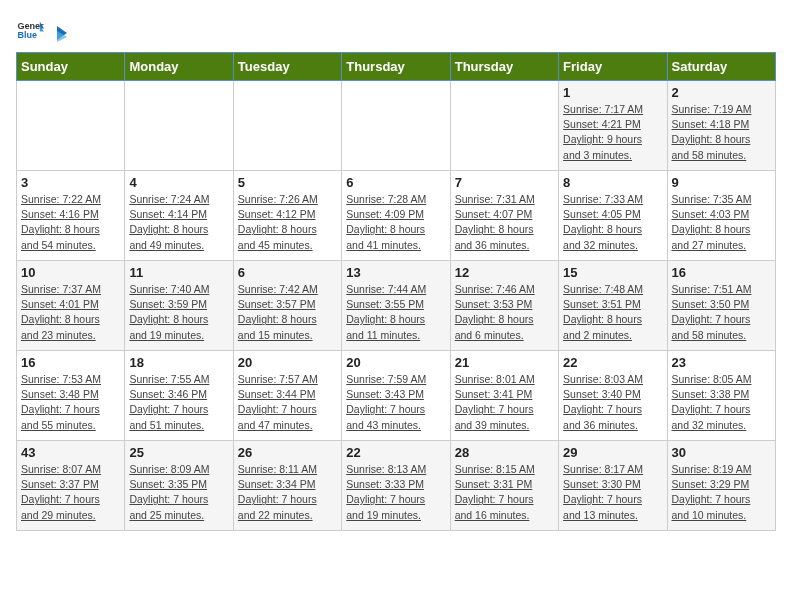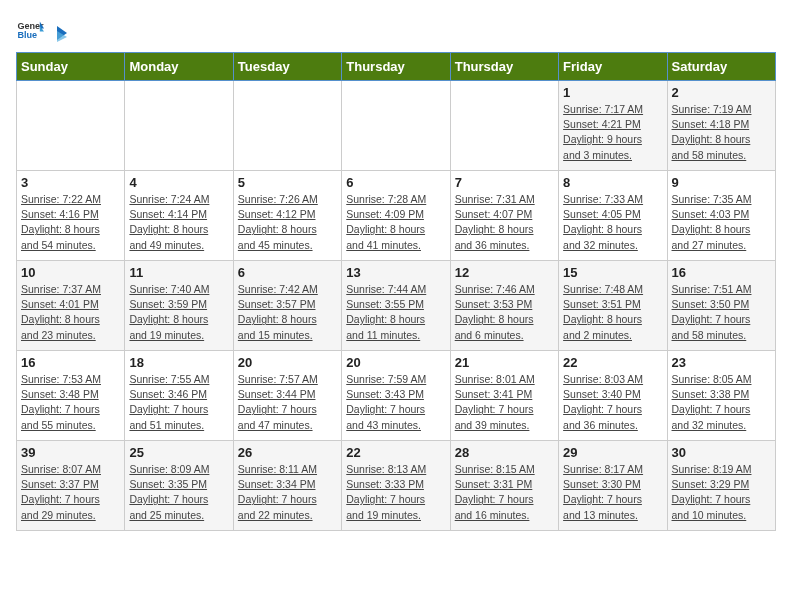--- a/index.html
+++ b/index.html
@@ -223,21 +223,21 @@
           <span class="day-num">22</span>
           <div class="day-info">Sunrise: 8:03 AM<br>Sunset: 3:40 PM<br>Daylight: 7 hours<br>and 36 minutes.</div>
         </td>
         <td>
           <span class="day-num">23</span>
           <div class="day-info">Sunrise: 8:05 AM<br>Sunset: 3:38 PM<br>Daylight: 7 hours<br>and 32 minutes.</div>
         </td>
       </tr>
       <tr>
         <td>
-          <span class="day-num">39</span>
+          <span class="day-num">43</span>
           <div class="day-info">Sunrise: 8:07 AM<br>Sunset: 3:37 PM<br>Daylight: 7 hours<br>and 29 minutes.</div>
         </td>
         <td>
           <span class="day-num">25</span>
           <div class="day-info">Sunrise: 8:09 AM<br>Sunset: 3:35 PM<br>Daylight: 7 hours<br>and 25 minutes.</div>
         </td>
         <td>
           <span class="day-num">26</span>
           <div class="day-info">Sunrise: 8:11 AM<br>Sunset: 3:34 PM<br>Daylight: 7 hours<br>and 22 minutes.</div>
         </td>

